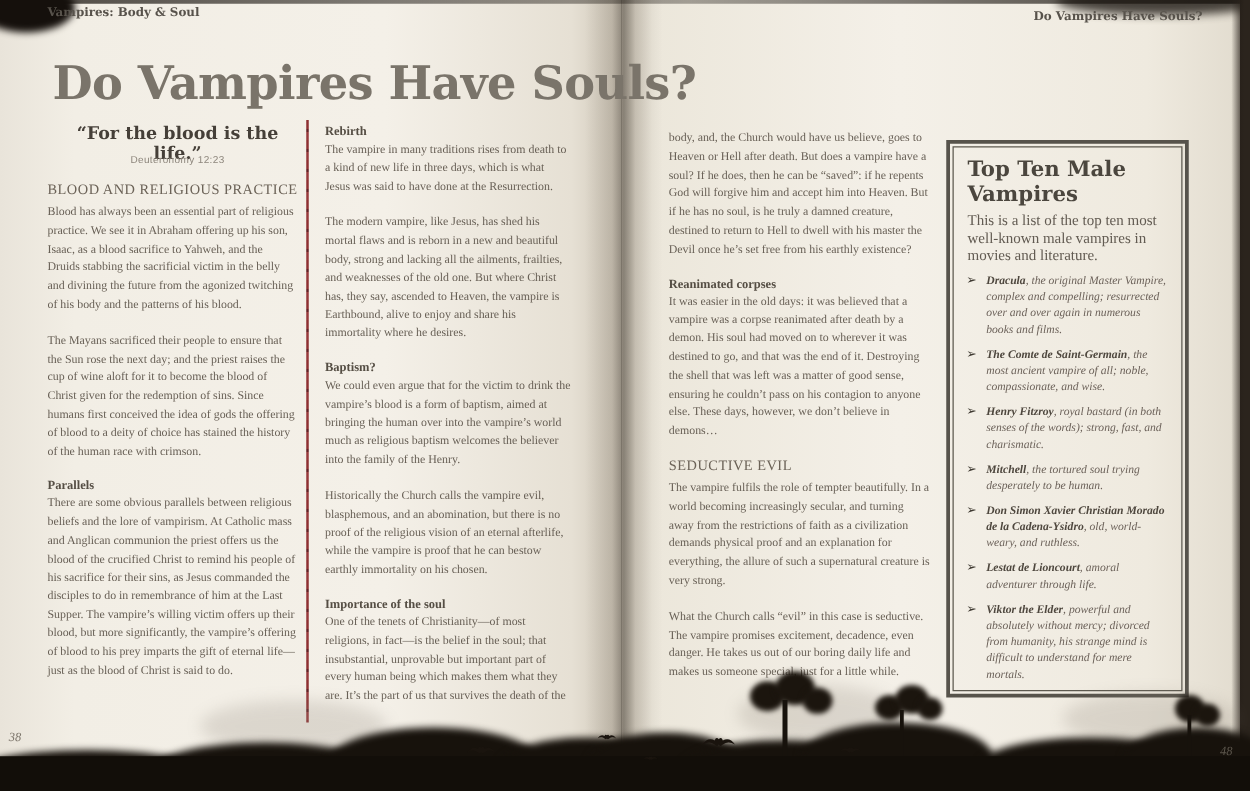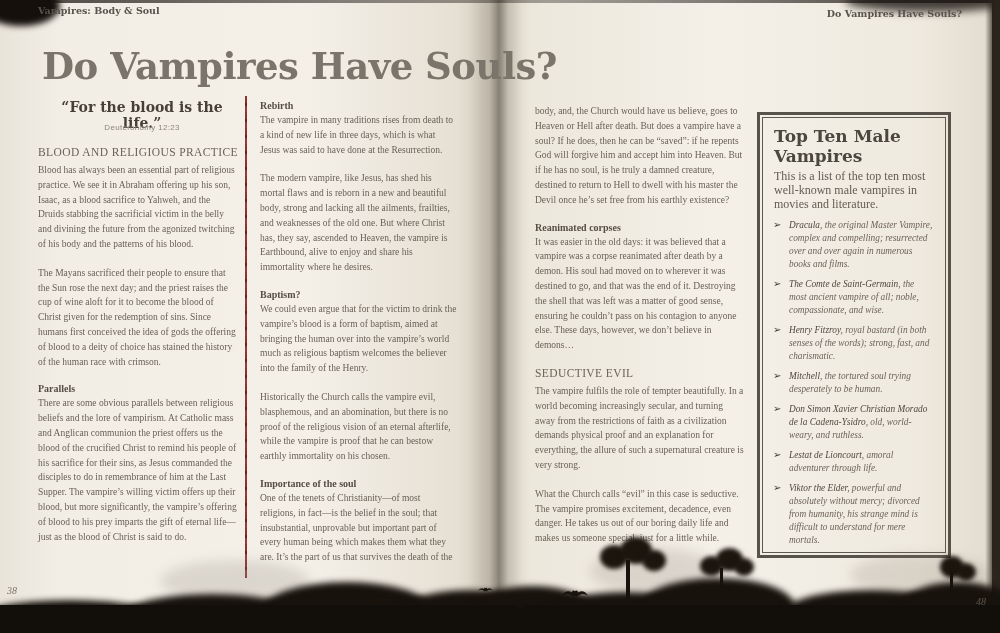--- a/index.html
+++ b/index.html
@@ -54,21 +54,21 @@
   .sidebar { position:absolute; left:757px; top:112px; width:194px; height:446px; z-index:3;
     border:3px solid #57534b; padding:2px; }
   .sidebar-inner { border:1px solid #5d594f; width:100%; height:100%; padding:8px 11px 0 11px; overflow:hidden; }
   .sb-title { font-size:17px; color:#4b463e; margin-bottom:4px; }
   .sb-intro { font-size:12px; line-height:13.8px; color:#625b52; }
   .sb-list { list-style:none; margin-top:8px; }
   .sb-list li { position:relative; padding-left:15px; margin-bottom:7px;
     font-style:italic; font-size:9.3px; line-height:13px; color:#6c625a; }
   .sb-list li::before { content:"➢"; position:absolute; left:-1px; top:-1px; font-style:normal;
     font-size:10px; color:#3e3931; }
-  .vname { font-weight:normal; color:#4e473e; }
+  .vname { font-weight:bold; color:#4e473e; }
 
   
   .bband { position:absolute; left:0; top:0; width:1000px; height:633px; z-index:4; pointer-events:none; }
   .base { position:absolute; left:0; top:605px; width:1000px; height:28px; background:#120e09; }
   .blob { position:absolute; background:#17120c; border-radius:50%; filter:blur(3px); }
   .blob.gray { background:#8a8176; opacity:.22; filter:blur(6px); }
   .trunk { position:absolute; background:#17120c; }
   .leaf { position:absolute; background:#1b150e; border-radius:50%; filter:blur(2px); }
   .bat { position:absolute; z-index:5; fill:#1a140e; }
 

